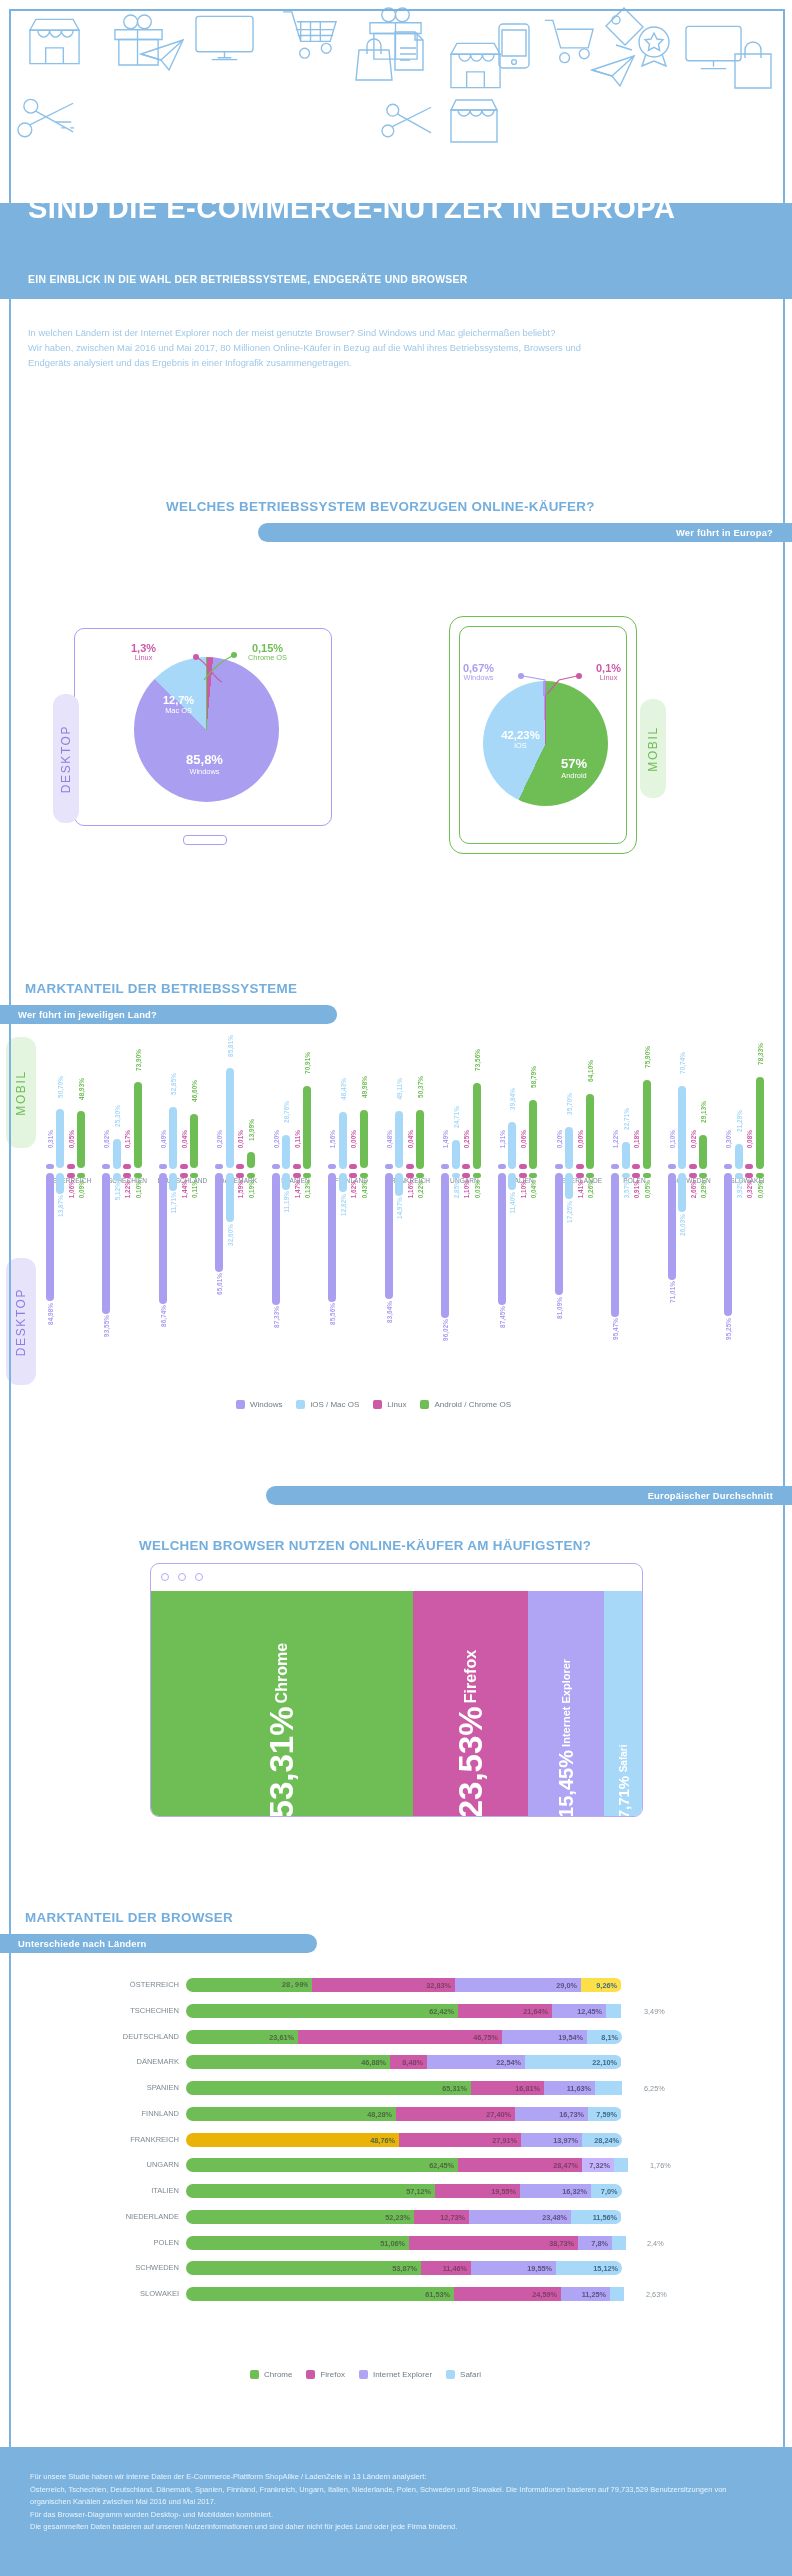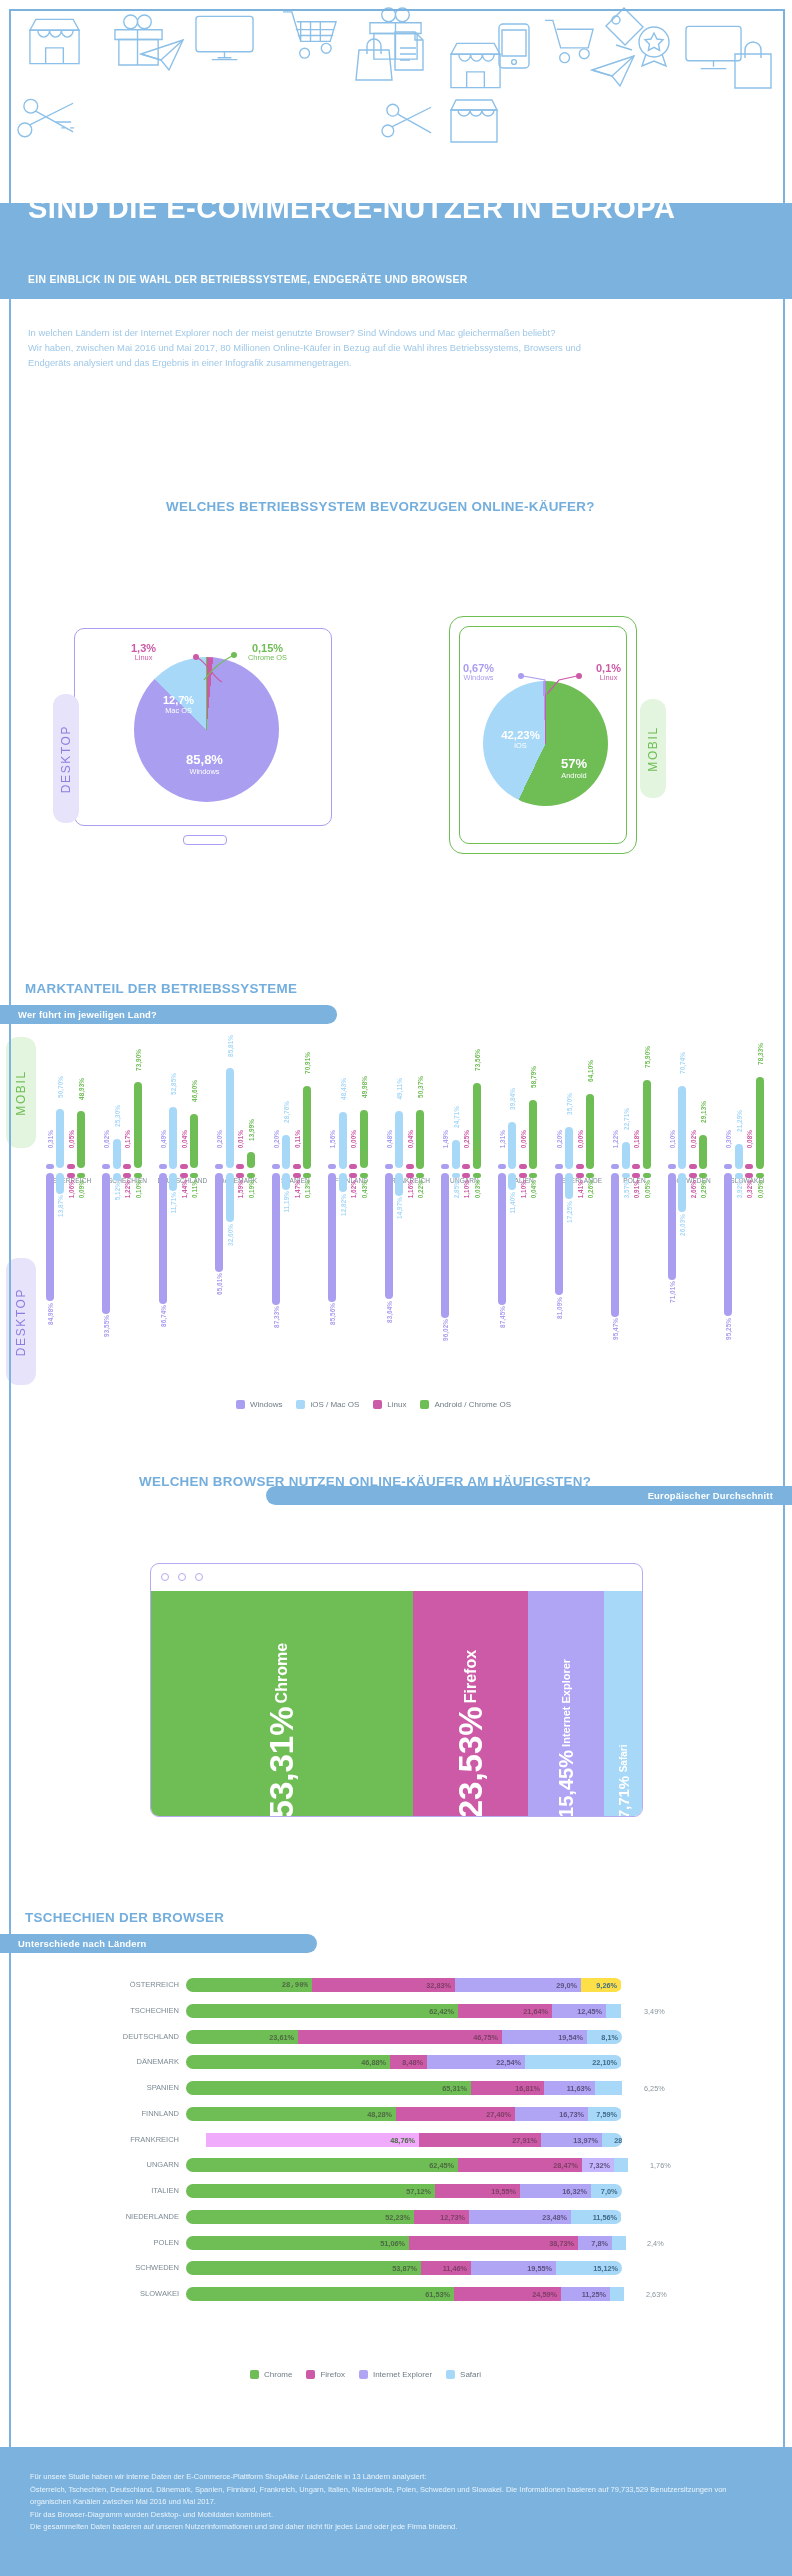--- a/index.html
+++ b/index.html
@@ -245,20 +245,21 @@
   <div class="title-round"></div>
   <div class="title-wrap">
     <div class="title-l1">SO UNTERSCHIEDLICH</div>
     <div class="title-l2">SIND DIE E-COMMERCE-NUTZER IN EUROPA</div>
   </div>
   <div class="subtitle">EIN EINBLICK IN DIE WAHL DER BETRIEBSSYSTEME, ENDGERÄTE UND BROWSER</div>
   <div class="intro" style="white-space:pre-line;">In welchen Ländern ist der Internet Explorer noch der meist genutzte Browser? Sind Windows und Mac gleichermaßen beliebt?
 Wir haben, zwischen Mai 2016 und Mai 2017, 80 Millionen Online-Käufer in Bezug auf die Wahl ihres Betriebssystems, Browsers und Endgeräts analysiert und das Ergebnis in einer Infografik zusammengetragen.</div>
 
   <div class="sec-h" style="left:166px; top:499px;">WELCHES BETRIEBSSYSTEM BEVORZUGEN ONLINE-KÄUFER?</div>
+  <div class="sub-band" style="left:258px; top:523px; width:535px;">Wer führt in Europa?</div>
 
   <div class="monitor" style="left:74px; top:628px; width:258px; height:198px;"></div>
   <div class="monitor-stand" style="left:183px; top:835px; width:44px; height:10px;"></div>
   <div class="tab-vert tab-desktop" style="left:53px; top:694px; height:129px;">
     <span>DESKTOP</span>
   </div>
 
   <div class="pie" style="left:134px; top:657px; width:145px; height:145px;
               background:conic-gradient(from 0deg,
                  #6fbd55 0deg 0.54deg,
@@ -573,21 +574,21 @@
       <div class="it">
         <span class="sw" style="background:#cc5aa6"></span>
         <span>Linux</span>
       </div>
       <div class="it">
         <span class="sw" style="background:#6fbd55"></span>
         <span>Android / Chrome OS</span>
       </div>
     </div>
 
-  <div class="sec-h" style="left:139px; top:1474px;">WELCHEN BROWSER NUTZEN ONLINE-KÄUFER AM HÄUFIGSTEN?</div>
+  <div class="sec-h" style="left:139px; top:1538px;">WELCHEN BROWSER NUTZEN ONLINE-KÄUFER AM HÄUFIGSTEN?</div>
   <div class="sub-band" style="left:266px; top:1486px; width:527px;">Europäischer Durchschnitt</div>
 
   <div class="browser-win" style="left:150px; top:1563px; width:493px; height:254px;">
     <div class="bw-dots" style="left:10px; top:9px;">
       <i></i>
       <i></i>
       <i></i>
     </div>
     <div id="bw-stack" style="position:absolute; left:0; top:27px; width:100%; height:227px;">
         <div class="bw-seg" style="left: 0%; width: 53.31%; background: rgb(111, 189, 85);">
@@ -610,21 +611,21 @@
         </div>
         <div class="bw-seg" style="left: 92.29%; width: 7.71%; background: rgb(168, 216, 248);">
           <div class="bw-txt">
             <span class="v" style="font-size: 15px;">7,71%</span>
             <span class="n" style="font-size: 10px;">Safari</span>
           </div>
         </div>
       </div>
   </div>
 
-  <div class="sec-h" style="left:25px; top:1910px;">TSCHECHIEN DER BROWSER</div>
+  <div class="sec-h" style="left:25px; top:1910px;">MARKTANTEIL DER BROWSER</div>
   <div class="sub-band left" style="left:0px; top:1934px; width:317px;">Unterschiede nach Ländern</div>
 
   <div id="bc-chart" style="position:absolute; left:0; top:1978px; width:793px; height:357px;">
       <div class="bc-row" style="top: 0px;">
         <div class="bc-name">ÖSTERREICH</div>
         <div class="bc-track" style="width: 436px;">
           <div class="bc-seg" style="flex: 0 0 126px; background: rgb(111, 189, 85); color: rgb(77, 106, 67); font-family: Liberation Mono, monospace;">28,90%</div>
           <div class="bc-seg" style="flex: 0 0 143px; background: rgb(204, 90, 166); color: rgb(125, 63, 101);">32,83%</div>
           <div class="bc-seg" style="flex: 0 0 126px; background: rgb(176, 164, 245); color: rgb(92, 83, 128);">29,0%</div>
           <div class="bc-seg" style="flex: 0 0 40px; background: #fde047; color: rgb(63, 107, 134);">9,26%</div>
@@ -673,21 +674,21 @@
         <div class="bc-track" style="width: 436px;">
           <div class="bc-seg" style="flex: 0 0 210px; background: rgb(111, 189, 85); color: rgb(77, 106, 67);">48,28%</div>
           <div class="bc-seg" style="flex: 0 0 119px; background: rgb(204, 90, 166); color: rgb(125, 63, 101);">27,40%</div>
           <div class="bc-seg" style="flex: 0 0 73px; background: rgb(176, 164, 245); color: rgb(92, 83, 128);">16,73%</div>
           <div class="bc-seg" style="flex: 0 0 33px; background: rgb(168, 216, 248); color: rgb(63, 107, 134);">7,59%</div>
         </div>
       </div>
       <div class="bc-row" style="top: 155px;">
         <div class="bc-name">FRANKREICH</div>
         <div class="bc-track" style="width: 436px;">
-          <div class="bc-seg" style="flex: 0 0 213px; background: #f0abfc; color: rgb(77, 106, 67); margin-left: 20px;">48,76%</div>
+          <div class="bc-seg" style="flex: 0 0 213px; background: #eab308; color: rgb(77, 106, 67);">48,76%</div>
           <div class="bc-seg" style="flex: 0 0 122px; background: rgb(204, 90, 166); color: rgb(125, 63, 101);">27,91%</div>
           <div class="bc-seg" style="flex: 0 0 61px; background: rgb(176, 164, 245); color: rgb(92, 83, 128);">13,97%</div>
           <div class="bc-seg" style="flex: 0 0 41px; background: rgb(168, 216, 248); color: rgb(63, 107, 134);">28,24%</div>
         </div>
       </div>
       <div class="bc-row" style="top: 180px;">
         <div class="bc-name">UNGARN</div>
         <div class="bc-track" style="width: 456px;">
           <div class="bc-seg" style="flex: 0 0 272px; background: rgb(111, 189, 85); color: rgb(77, 106, 67);">62,45%</div>
           <div class="bc-seg" style="flex: 0 0 124px; background: rgb(204, 90, 166); color: rgb(125, 63, 101);">28,47%</div>

